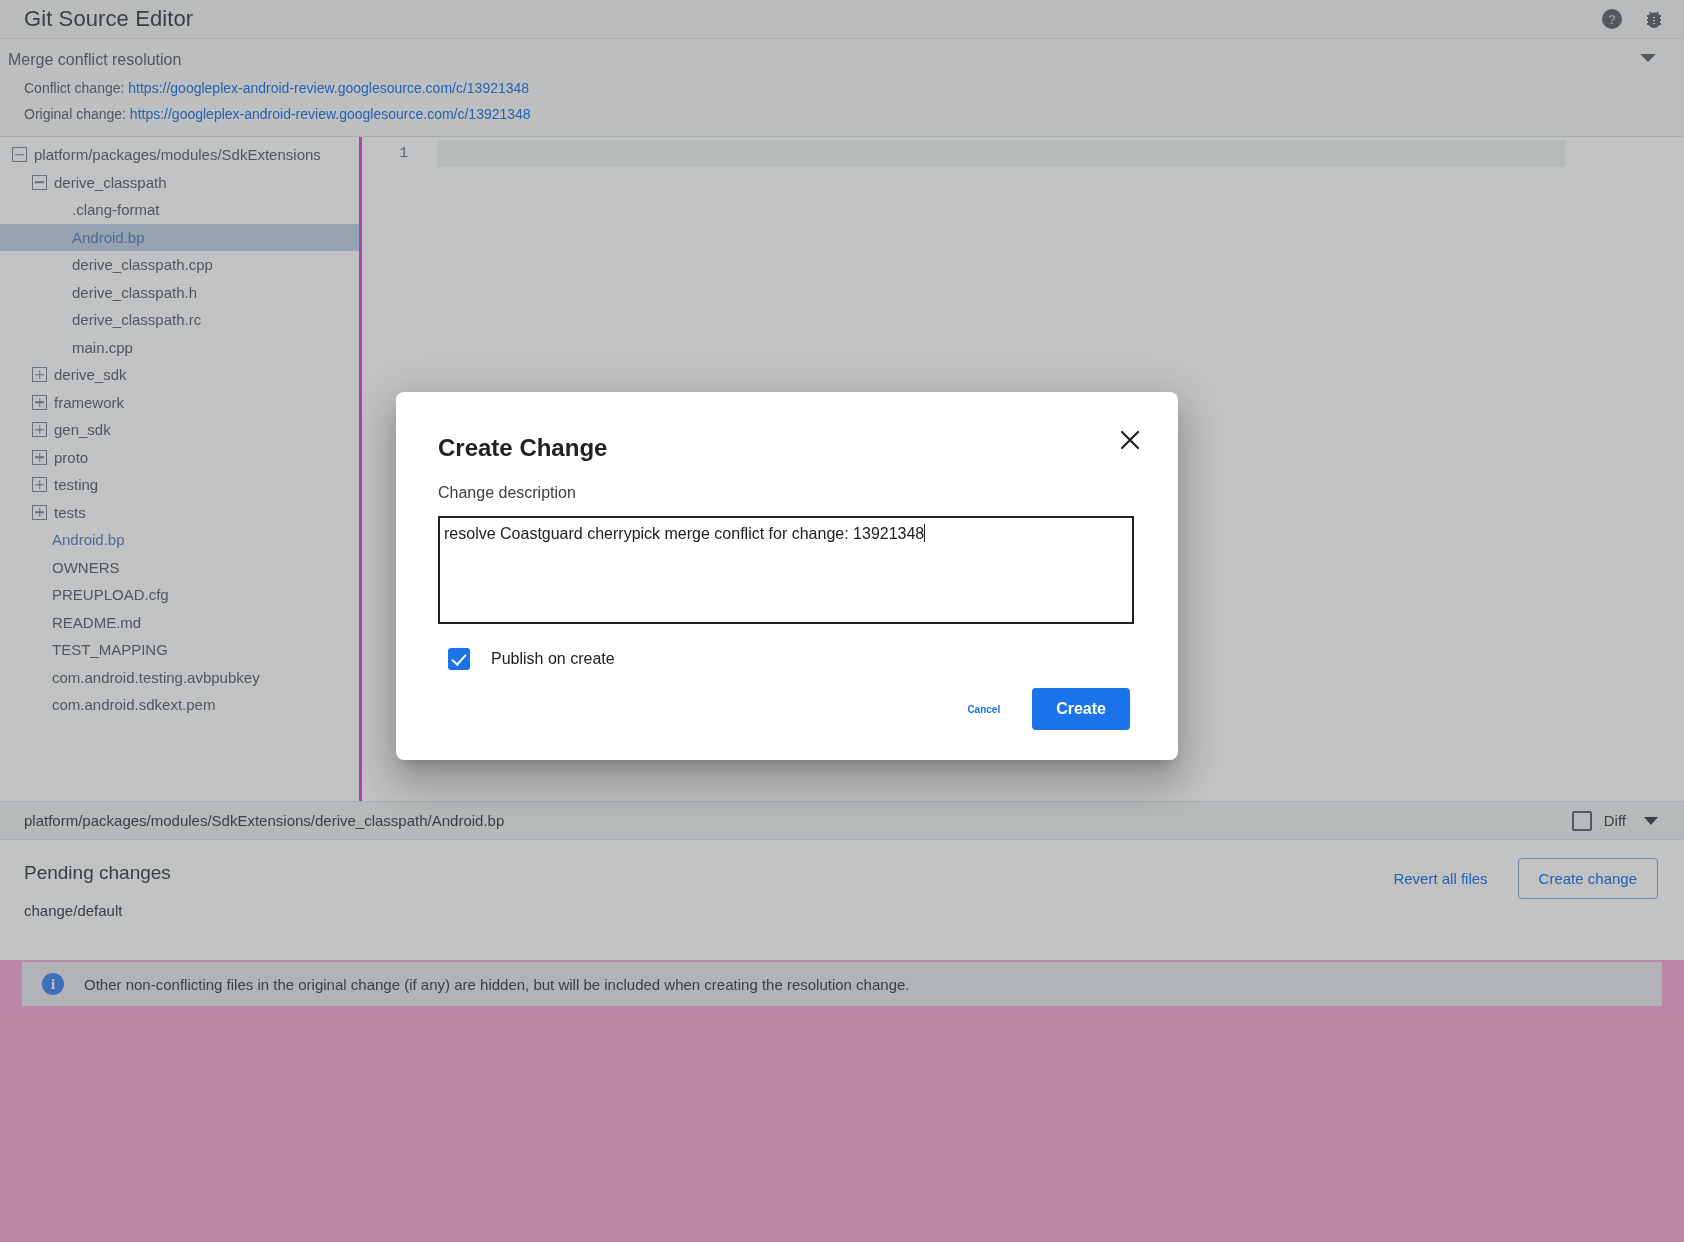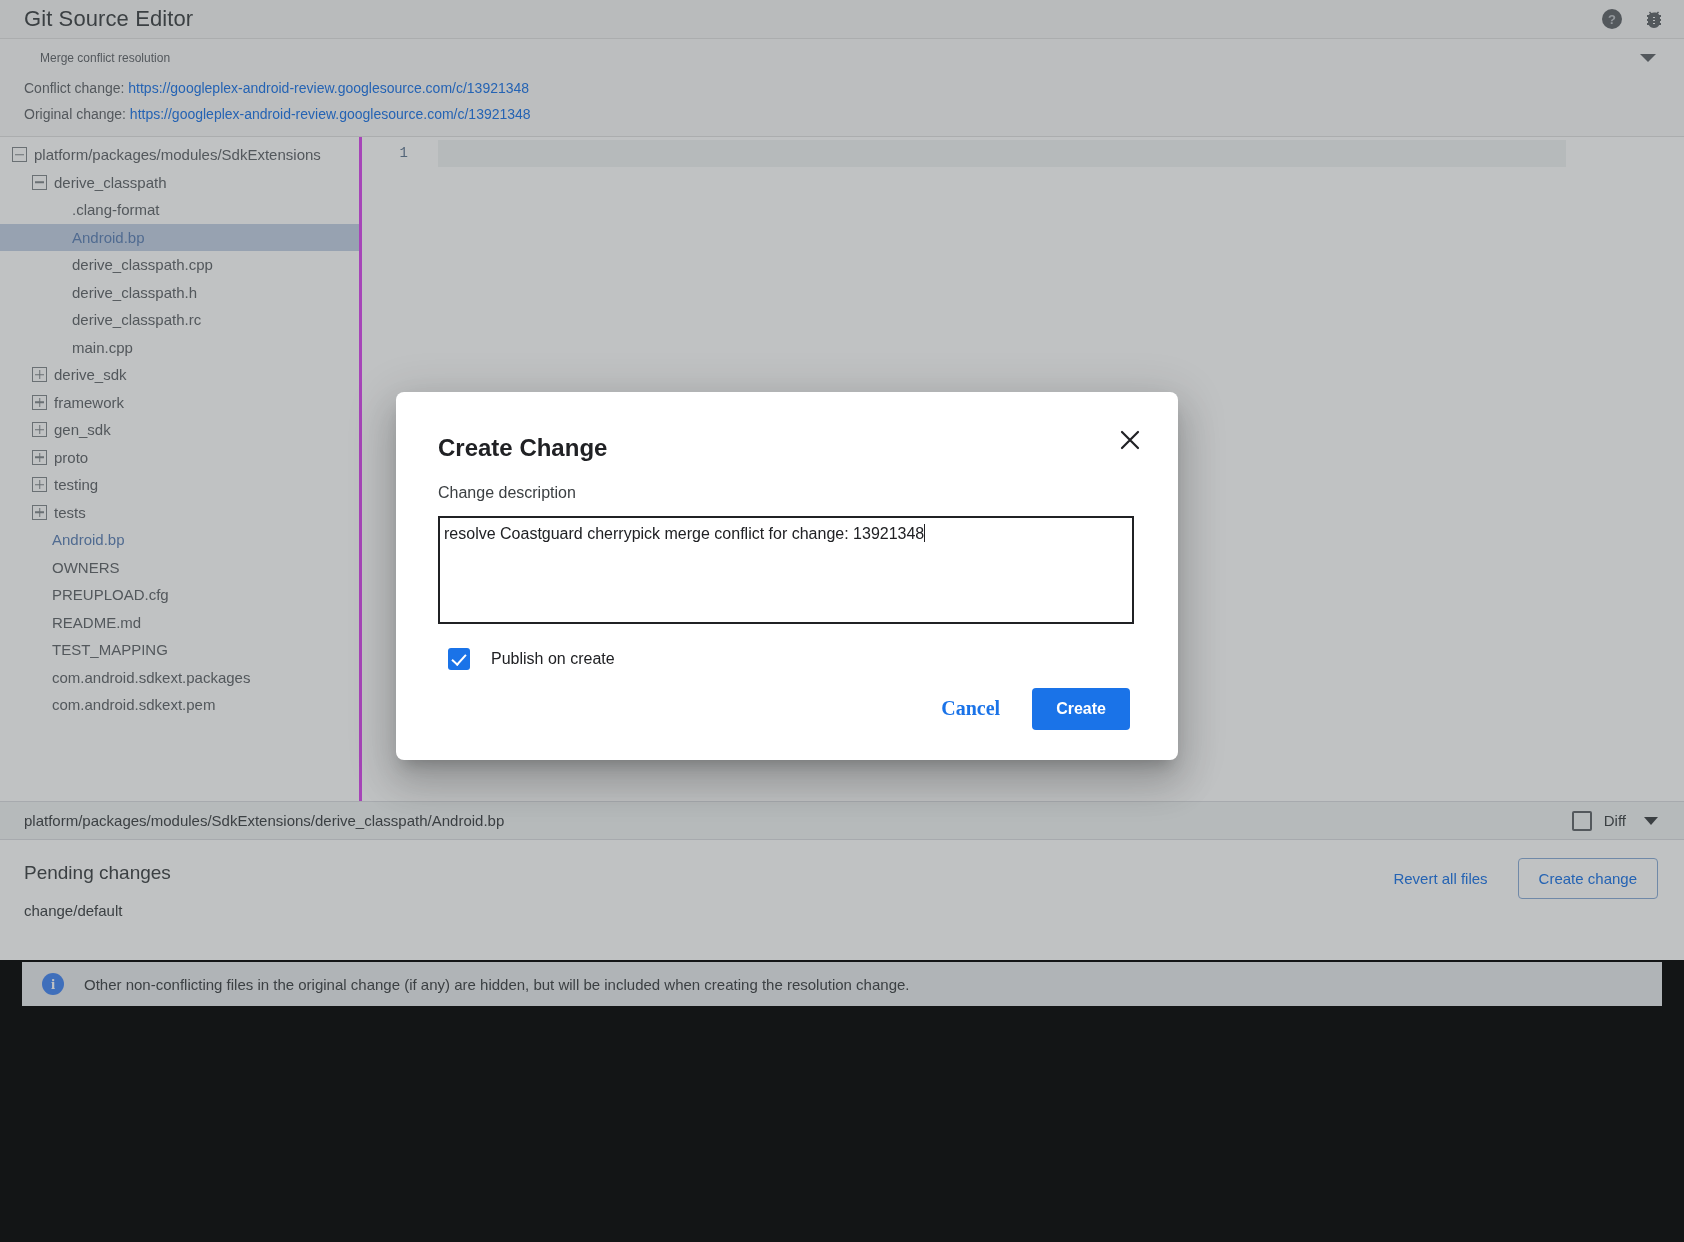--- a/index.html
+++ b/index.html
@@ -7,21 +7,21 @@
     margin: 0; padding: 0;
     width: 1684px; height: 1242px;
     font-family: "Liberation Sans", sans-serif;
     background: #ffffff;
     overflow: hidden;
   }
 
   
   #app {
     position: absolute; inset: 0;
-    background: #000000;
+    background: #f9a8d4;
   }
 
   
   .titlebar {
     position: absolute; top: 0; left: 0; right: 0; height: 39px;
     background: #f5f5f5;
     border-bottom: 1px solid #e0e0e0;
     display: flex; align-items: center;
   }
   .app-title {
@@ -34,22 +34,22 @@
   }
   .icon-btn { width: 24px; height: 24px; display: block; }
 
   
   .header-panel {
     position: absolute; top: 39px; left: 0; right: 0; height: 98px;
     background: #fafafa;
     border-bottom: 1px solid #e0e0e0;
   }
   .header-section-title {
-    position: absolute; left: 40px; top: 12px;
-    font-size: 12px; color: #5f6368;
+    position: absolute; left: 8px; top: 12px;
+    font-size: 16px; color: #5f6368;
   }
   .header-collapse {
     position: absolute; right: 28px; top: 15px;
     width: 0; height: 0;
     border-left: 8px solid transparent;
     border-right: 8px solid transparent;
     border-top: 8px solid #5f6368;
     cursor: pointer;
   }
   .header-row {
@@ -284,22 +284,22 @@
   }
   .cb-label {
     margin-left: 21px; font-size: 16px; color: #202124;
   }
   .modal-actions {
     position: absolute; right: 48px; bottom: 30px;
     display: flex; align-items: center; gap: 16px;
   }
   .btn-text {
     background: none; border: none;
-    color: #1a73e8; font-size: 20px; font-weight: bold;
-    font-family: Liberation Serif, serif;
+    color: #1a73e8; font-size: 10px; font-weight: bold;
+    font-family: Liberation Sans, sans-serif;
     padding: 10px 16px; cursor: pointer; border-radius: 4px;
   }
   .btn-filled {
     background: #1a73e8; border: none;
     color: #ffffff; font-size: 16px; font-weight: bold;
     font-family: "Liberation Sans", sans-serif;
     padding: 12px 24px; cursor: pointer; border-radius: 4px;
   }
 </style>
 </head>
@@ -418,21 +418,21 @@
         <div class="tree-row">
           <span style="display: inline-block; width: 52px; flex: 0 0 auto;"></span>
           <span class="label-file">README.md</span>
         </div>
         <div class="tree-row">
           <span style="display: inline-block; width: 52px; flex: 0 0 auto;"></span>
           <span class="label-file">TEST_MAPPING</span>
         </div>
         <div class="tree-row">
           <span style="display: inline-block; width: 52px; flex: 0 0 auto;"></span>
-          <span class="label-file">com.android.sdkext.packages</span>
+          <span class="label-file">com.android.testing.avbpubkey</span>
         </div>
         <div class="tree-row">
           <span style="display: inline-block; width: 52px; flex: 0 0 auto;"></span>
           <span class="label-file">com.android.sdkext.pem</span>
         </div>
       </div>
     <div class="editor">
       <div class="gutter">
         <div class="line-no">1</div>
       </div>

